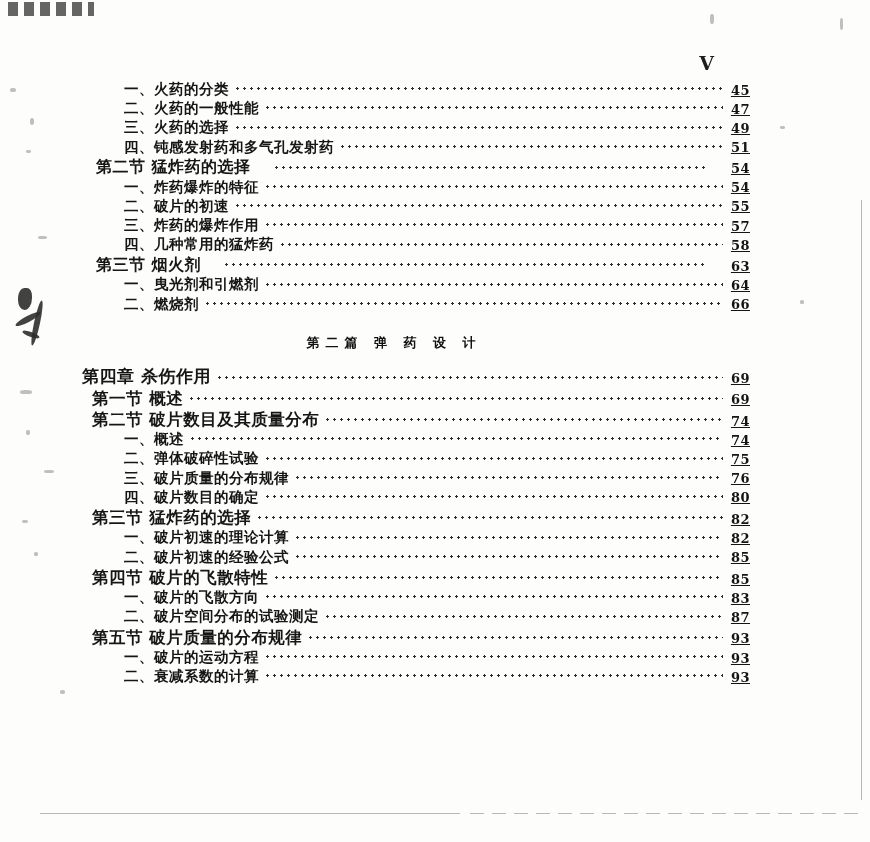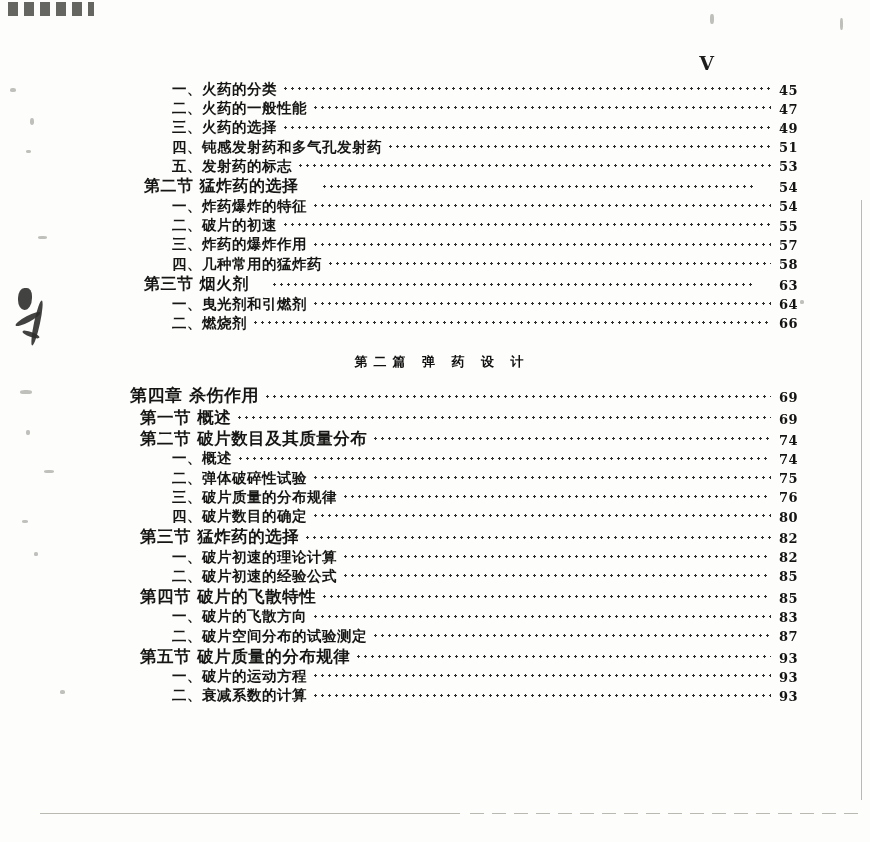--- a/index.html
+++ b/index.html
@@ -51,21 +51,20 @@
     font-weight: bold;
     font-size: 19px;
     color: #1d1d1b;
     letter-spacing: 1px;
   }
   .toc {
     position: absolute;
     left: 78px;
     top: 82px;
     width: 672px;
-    margin-left: 48px;
   }
   .row {
     display: flex;
     align-items: flex-end;
     font-family: "DejaVu Sans", sans-serif;
     color: #161614;
     line-height: 1.05;
     margin-bottom: 4px;
     white-space: nowrap;
   }
@@ -91,20 +90,21 @@
     background-repeat: repeat-x;
   }
   .row .num {
     font-weight: bold;
     font-family: "DejaVu Serif", serif;
     font-size: 13px;
     color: #141412;
     min-width: 24px;
     text-align: right;
     letter-spacing: .5px;
+    text-decoration: underline;
   }
   
   .lvl-sec { font-size: 16px; gap: 17px; }
   .lvl-sec .label { padding-left: 18px; }
   .lvl-sub { font-size: 14.5px; }
   .lvl-sub .label { padding-left: 46px; font-weight: bold; }
   .lvl-chap { font-size: 17px; }
   .lvl-chap .label { padding-left: 4px; }
   .lvl-sec2 { font-size: 16.5px; }
   .lvl-sec2 .label { padding-left: 14px; }
@@ -176,25 +176,20 @@
         <div class="row lvl-sub">
           <span class="label">三、火药的选择</span>
           <span class="dots"></span>
           <span class="num">49</span>
         </div>
         <div class="row lvl-sub">
           <span class="label">四、钝感发射药和多气孔发射药</span>
           <span class="dots"></span>
           <span class="num">51</span>
         </div>
-        <div class="row lvl-sub">
-          <span class="label">五、发射药的标志</span>
-          <span class="dots"></span>
-          <span class="num">53</span>
-        </div>
         <div class="row lvl-sec">
           <span class="label">第二节    猛炸药的选择</span>
           <span class="dots"></span>
           <span class="num">54</span>
         </div>
         <div class="row lvl-sub">
           <span class="label">一、炸药爆炸的特征</span>
           <span class="dots"></span>
           <span class="num">54</span>
         </div>

